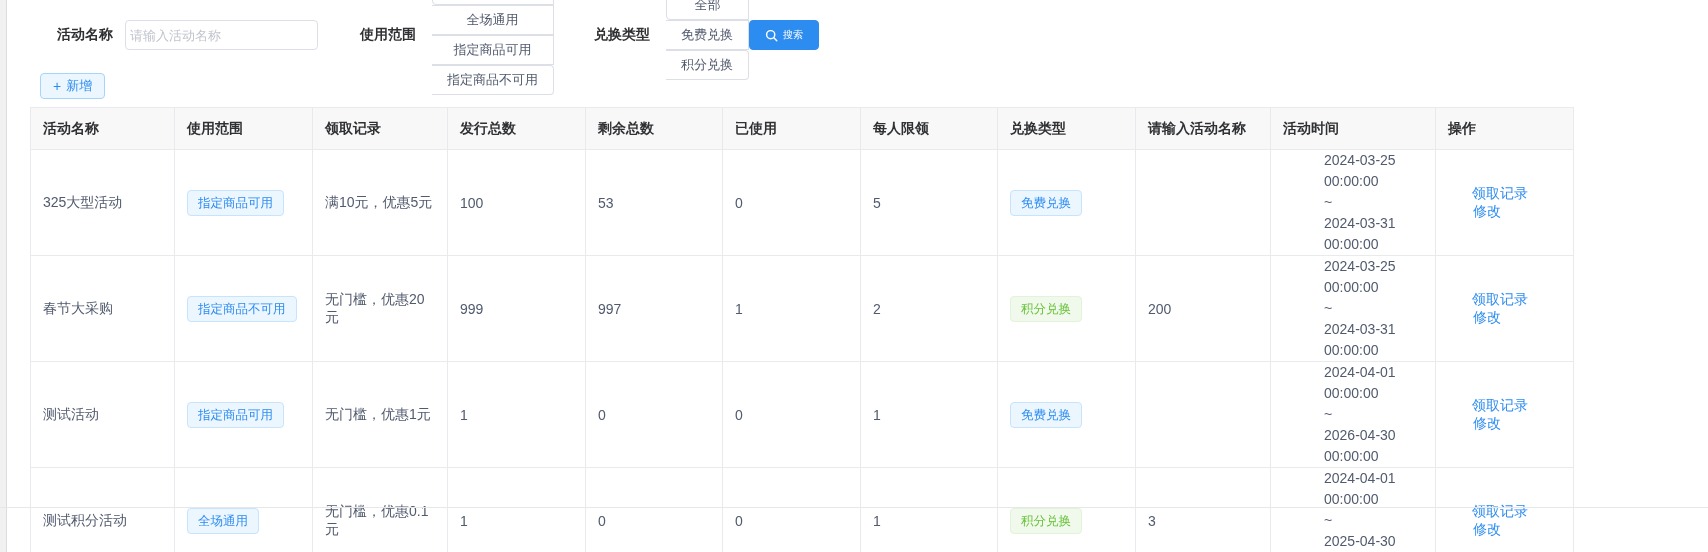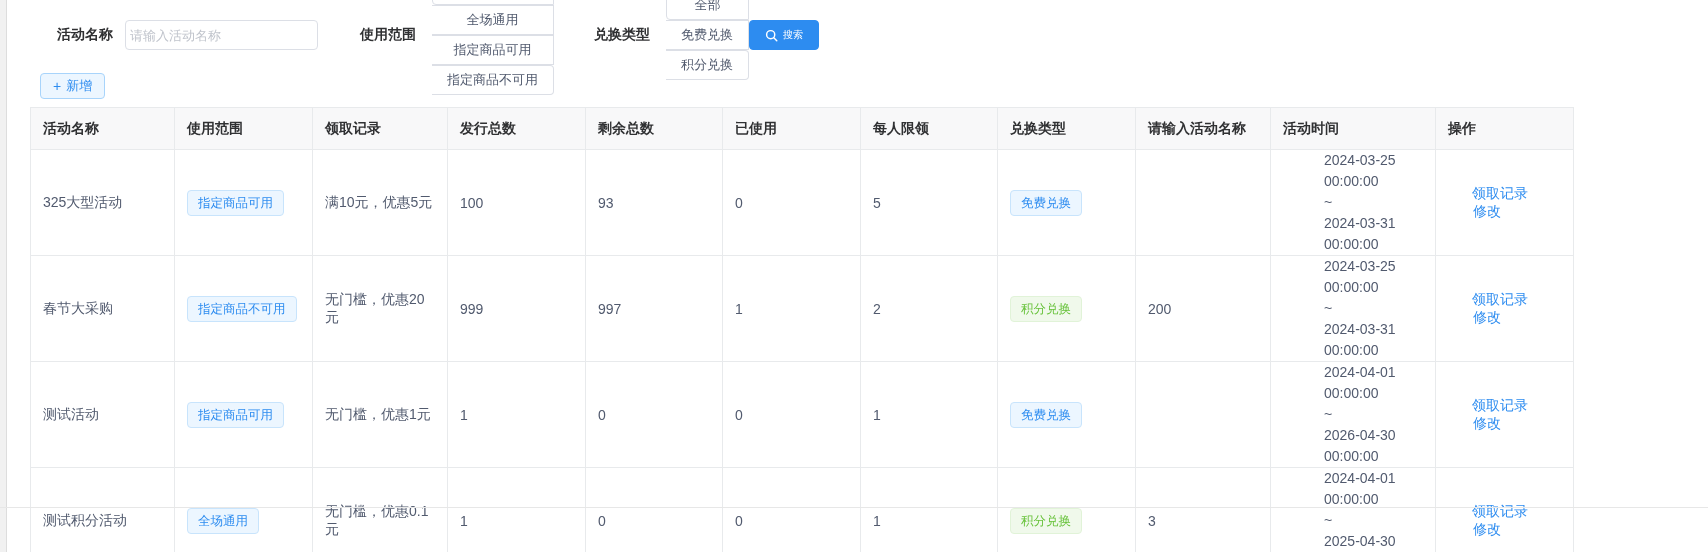--- a/index.html
+++ b/index.html
@@ -117,21 +117,21 @@
           <th>活动时间</th>
           <th>操作</th>
         </tr>
       </thead>
       <tbody id="table-body">
   <tr>
     <td>325大型活动</td>
     <td><span class="tag tag-blue">指定商品可用</span></td>
     <td>满10元，优惠5元</td>
     <td>100</td>
-    <td>93</td>
+    <td>53</td>
     <td>0</td>
     <td>5</td>
     <td><span class="tag tag-blue">免费兑换</span></td>
     <td></td>
     <td class="time-cell">
       <div>2024-03-25 00:00:00</div>
       <div>~</div>
       <div>2024-03-31 00:00:00</div>
     </td>
     <td class="op-cell">

